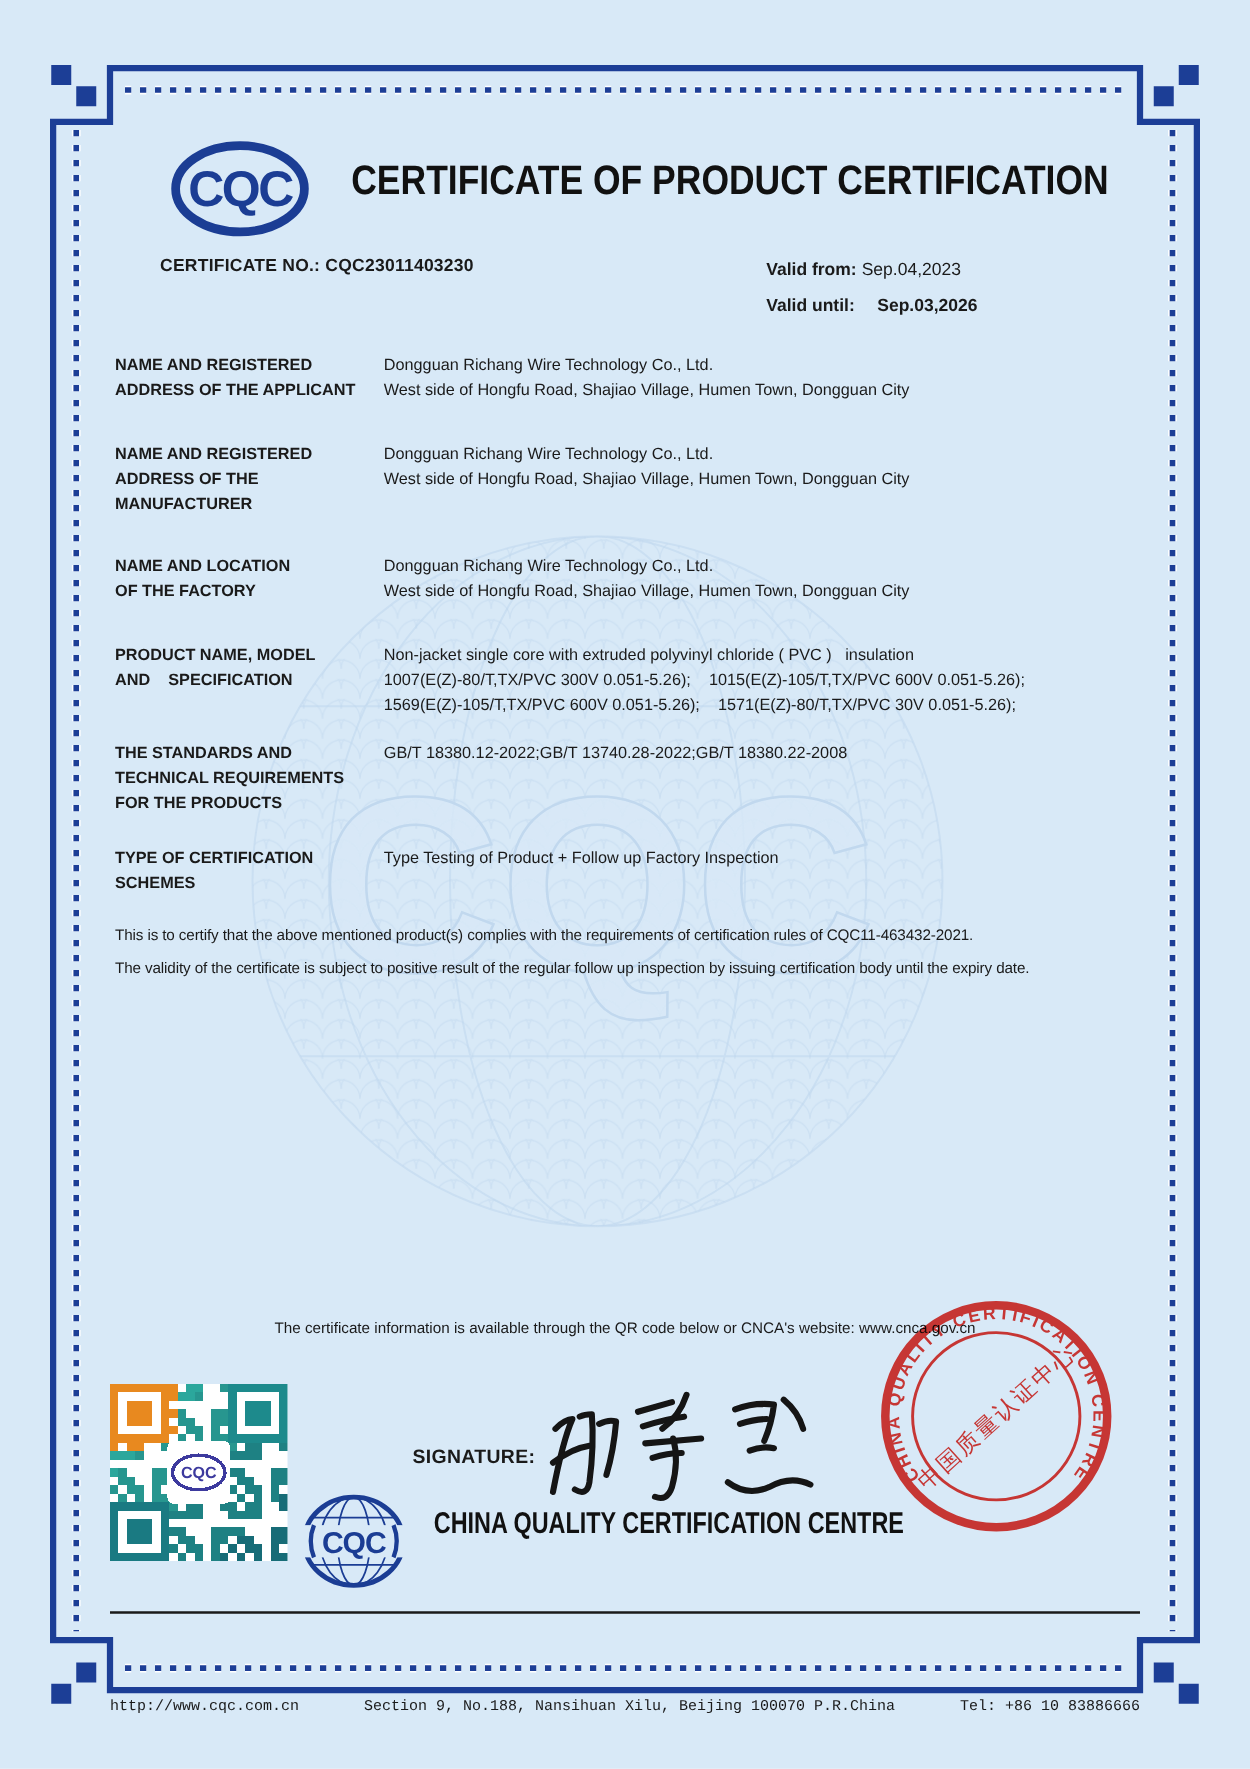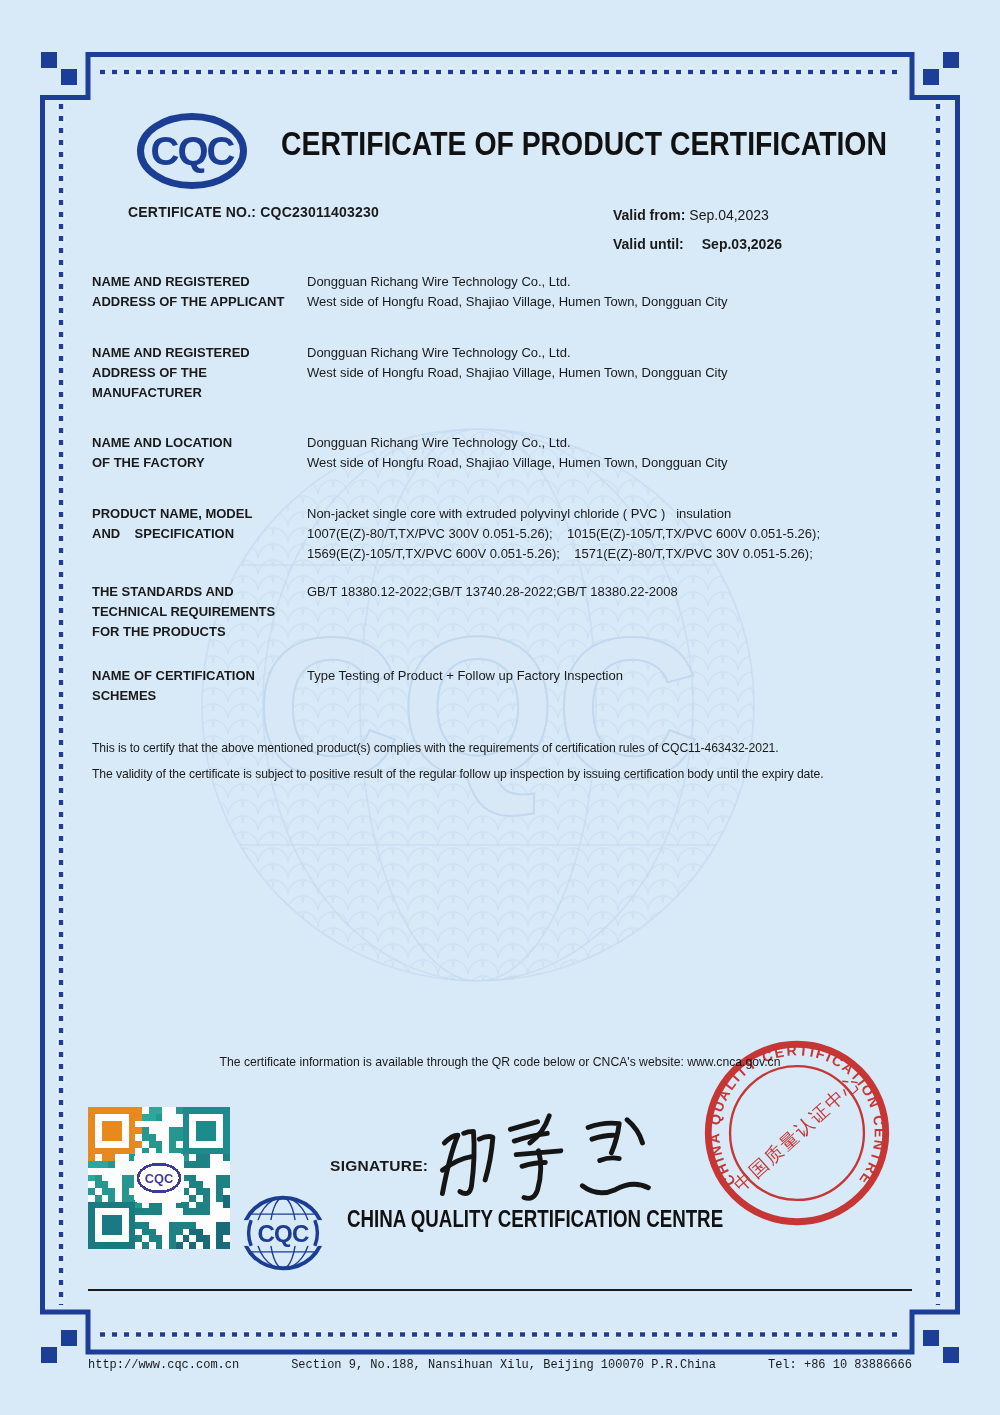--- a/index.html
+++ b/index.html
@@ -17,21 +17,21 @@
   
   #hdr-logo{left:136px;top:111px;z-index:1;}
   #page-title{left:281px;top:125px;z-index:1;font-size:33px;font-weight:700;white-space:nowrap;
               transform:scaleX(.86);transform-origin:left top;letter-spacing:0;color:#111;}
   #certno{left:128px;top:204px;z-index:1;font-size:14px;font-weight:700;letter-spacing:.2px;}
   #validbox{left:613px;top:201px;z-index:1;font-size:14px;line-height:29px;}
   #validbox .lbl{font-weight:700;margin-right:4px;}
   #validbox .v-until{font-weight:700;margin-right:0;}
 
   
-  #fields{left:92px;top:272px;width:844px;z-index:1;}
+  #fields{left:92px;top:282px;width:844px;z-index:1;}
   .frow{display:flex;}
   .flabel{width:215px;flex:0 0 215px;font-weight:700;font-size:13px;line-height:20px;white-space:pre-wrap;}
   .fvalue{flex:1;font-size:13px;line-height:20px;white-space:pre-wrap;}
   .mb31{margin-bottom:31px}.mb30{margin-bottom:30px}.mb18{margin-bottom:18px}.mb24{margin-bottom:24px}
 
   #statements{left:92px;top:736px;width:850px;z-index:1;}
   #statements p{margin:0 0 2px 0;font-size:12.2px;line-height:24px;white-space:nowrap;letter-spacing:-.1px;}
 
   #qrnote{left:0;top:1055px;width:1000px;text-align:center;font-size:12.2px;z-index:1;}
 
@@ -149,21 +149,21 @@
 1007(E(Z)-80/T,TX/PVC 300V 0.051-5.26);    1015(E(Z)-105/T,TX/PVC 600V 0.051-5.26);
 1569(E(Z)-105/T,TX/PVC 600V 0.051-5.26);    1571(E(Z)-80/T,TX/PVC 30V 0.051-5.26);</div>
     </div>
     <div class="frow mb24">
       <div class="flabel">THE STANDARDS AND
 TECHNICAL REQUIREMENTS
 FOR THE PRODUCTS</div>
       <div class="fvalue">GB/T 18380.12-2022;GB/T 13740.28-2022;GB/T 18380.22-2008</div>
     </div>
     <div class="frow">
-      <div class="flabel">NAME OF CERTIFICATION
+      <div class="flabel">TYPE OF CERTIFICATION
 SCHEMES</div>
       <div class="fvalue">Type Testing of Product + Follow up Factory Inspection</div>
     </div>
   </div>
 
   <div id="statements" class="abs">
     <p>This is to certify that the above mentioned product(s) complies with the requirements of certification rules of CQC11-463432-2021.</p>
     <p>The validity of the certificate is subject to positive result of the regular follow up inspection by issuing certification body until the expiry date.</p>
   </div>
 

